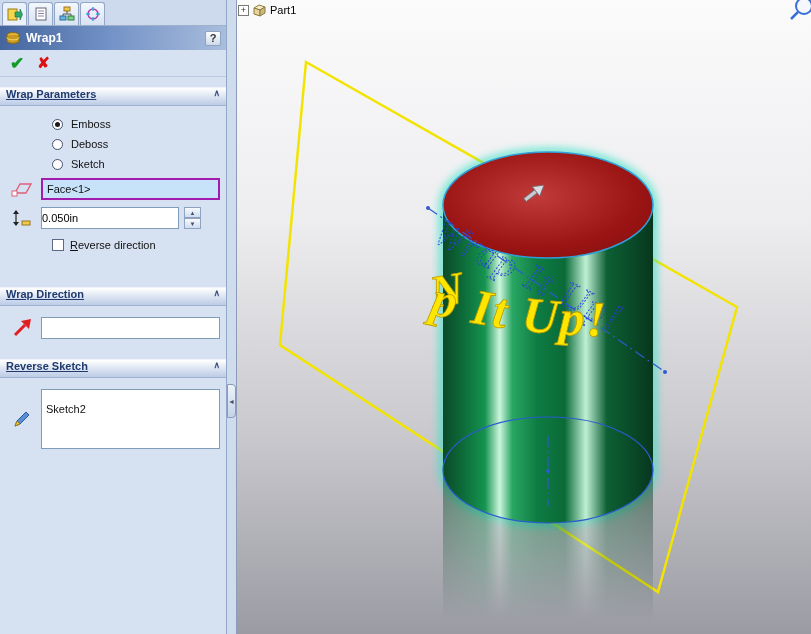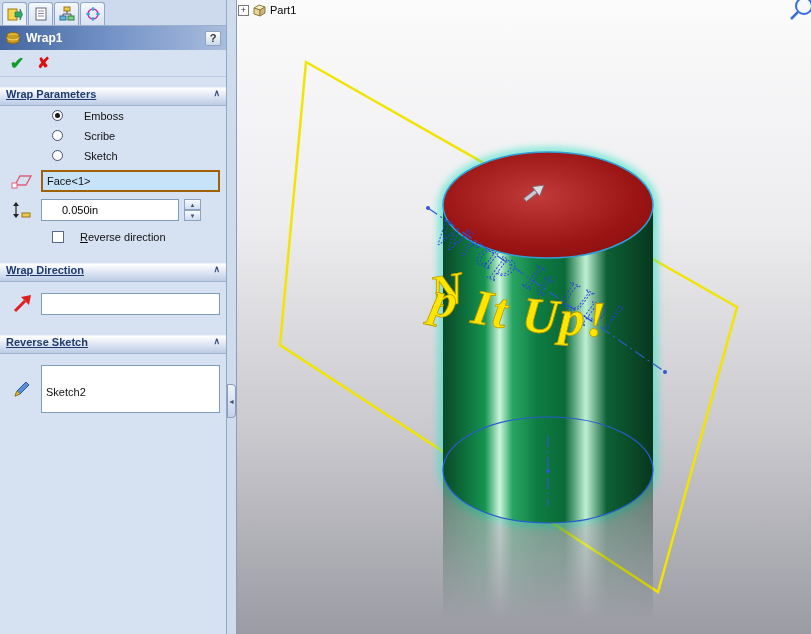--- a/index.html
+++ b/index.html
@@ -17,36 +17,36 @@
   .pm-actions{height:27px;display:flex;align-items:center;gap:13px;padding-left:10px;border-bottom:1px solid #bac9e0}
   .ok-btn{color:#0f9d28;font-size:17px;font-weight:bold;cursor:pointer}
   .cancel-btn{color:#dd1111;font-size:15px;font-weight:bold;cursor:pointer}
 
   .group{margin-top:10px}
   .group-header{height:19px;display:flex;align-items:flex-start;padding:0 6px;background:linear-gradient(#ffffff,#bccbe6);border-top:1px solid #eef3fb;border-bottom:1px solid #9fb2d2;color:#203a6e;font-weight:bold;cursor:pointer}
   .group-title{text-decoration:underline}
   .chevron{margin-left:auto;color:#3c5380;font-size:9px}
   .group-body{padding:4px 6px 10px}
 
-  .opt-row{display:flex;align-items:flex-start;gap:21px;margin:0 0 8px 46px}
+  .opt-row{display:flex;align-items:flex-end;gap:8px;margin:8px 0 8px 46px}
   .radio{width:11px;height:11px;border:1px solid #44506b;border-radius:50%;background:#fff;position:relative;flex:0 0 11px}
   .radio.checked::after{content:"";position:absolute;left:2px;top:2px;width:5px;height:5px;border-radius:50%;background:#1a1a1a}
 
   .field-row{display:flex;align-items:center;gap:5px;margin:7px 0 0 2px}
   .icon-cell{width:28px;display:flex;justify-content:center;align-items:center;flex:0 0 28px}
-  .sel-input{flex:1;height:22px;background:#c7e3fa;border:2px solid #a16207;padding:8px 4px;font:inherit;color:#111}
-  .num-input{width:138px;height:22px;border:1px solid #7f9db9;padding:0 20px;font:inherit;background:#fff}
+  .sel-input{flex:1;height:22px;background:#c7e3fa;border:2px solid #a21caf;padding:8px 4px;font:inherit;color:#111}
+  .num-input{width:138px;height:22px;border:1px solid #7f9db9;padding:0 0;font:inherit;background:#fff}
   .spinner{display:flex;flex-direction:column;width:17px;height:22px}
   .spin-btn{flex:1;border:1px solid #8fa3c0;background:linear-gradient(#f8fbff,#cfdcee);font-size:6px;line-height:1;display:flex;align-items:center;justify-content:center;color:#44506b;cursor:pointer}
-  .check-row{display:flex;align-items:center;gap:16px;margin:10px 0 0 46px}
+  .check-row{display:flex;align-items:center;gap:6px;margin:10px 0 16px 46px}
   .checkbox{width:12px;height:12px;border:1px solid #5a6a85;background:#fff;flex:0 0 12px}
   .u-first::first-letter{text-decoration:underline}
 
   .pull-input{flex:1;height:22px;border:1px solid #7f9db9;background:#fff;font:inherit;padding:0 4px}
-  .listbox{flex:1;height:48px;border:1px solid #7f9db9;background:#fff;padding:20px 4px;overflow:hidden}
+  .listbox{flex:1;height:60px;border:1px solid #7f9db9;background:#fff;padding:13px 4px;overflow:hidden}
   .panel-fill{flex:1}
 
   
   .splitter{width:10px;flex:0 0 10px;background:#cfdcee;border-right:1px solid #8a9cba;position:relative}
   .split-handle{position:absolute;top:384px;left:0;width:9px;height:34px;background:linear-gradient(#eef3fb,#c4d3e9);border:1px solid #8a9cba;border-radius:0 4px 4px 0;display:flex;align-items:center;justify-content:center;color:#44506b;font-size:7px;cursor:col-resize}
 
   
   .viewport{flex:1;position:relative;background:linear-gradient(180deg,#fbfbfc 0%,#ededef 35%,#c9c9ce 68%,#9b9ba3 100%);overflow:hidden}
   .scene{position:absolute;left:0;top:0}
   .tree-flyout{position:absolute;left:1px;top:3px;display:flex;align-items:center;gap:3px;font-size:11px;color:#000}
@@ -112,21 +112,21 @@
         <span class="chevron">∧</span>
       </div>
       <div class="group-body">
 
         <div class="opt-row">
           <span class="radio checked"></span>
           <span>Emboss</span>
         </div>
         <div class="opt-row">
           <span class="radio"></span>
-          <span>Scribe</span>
+          <span>Deboss</span>
         </div>
         <div class="opt-row">
           <span class="radio"></span>
           <span>Sketch</span>
         </div>
 
         <div class="field-row">
           <span class="icon-cell">
             <svg width="22" height="18">
               <polygon points="4,13 9,4 20,4 15,13" fill="none" stroke="#e0607a" stroke-width="1.4"></polygon>

